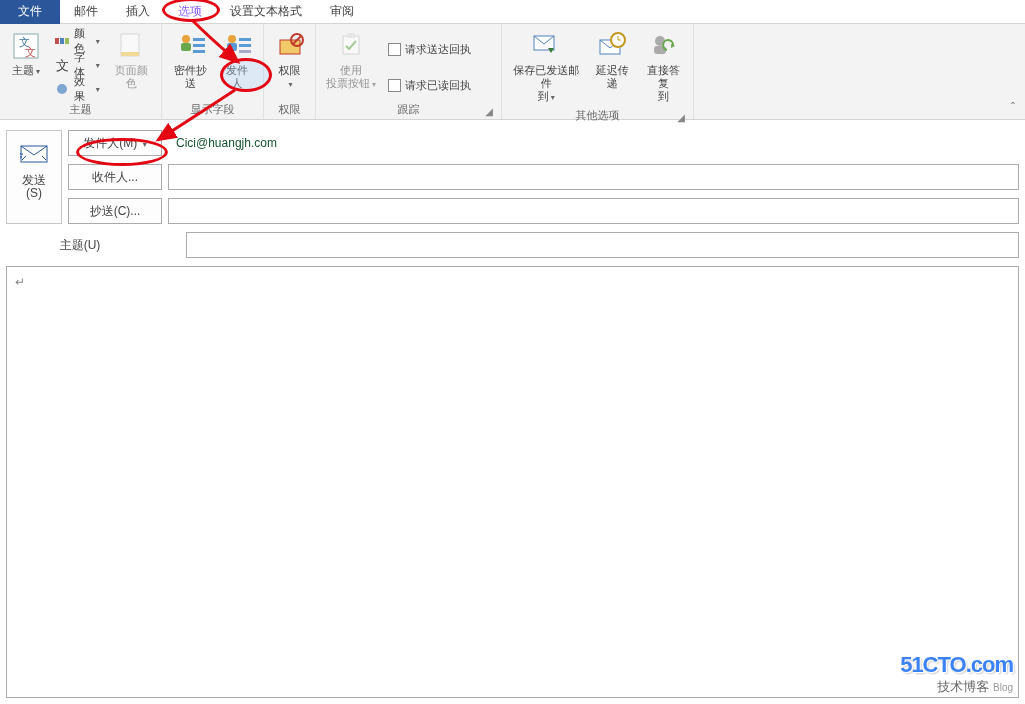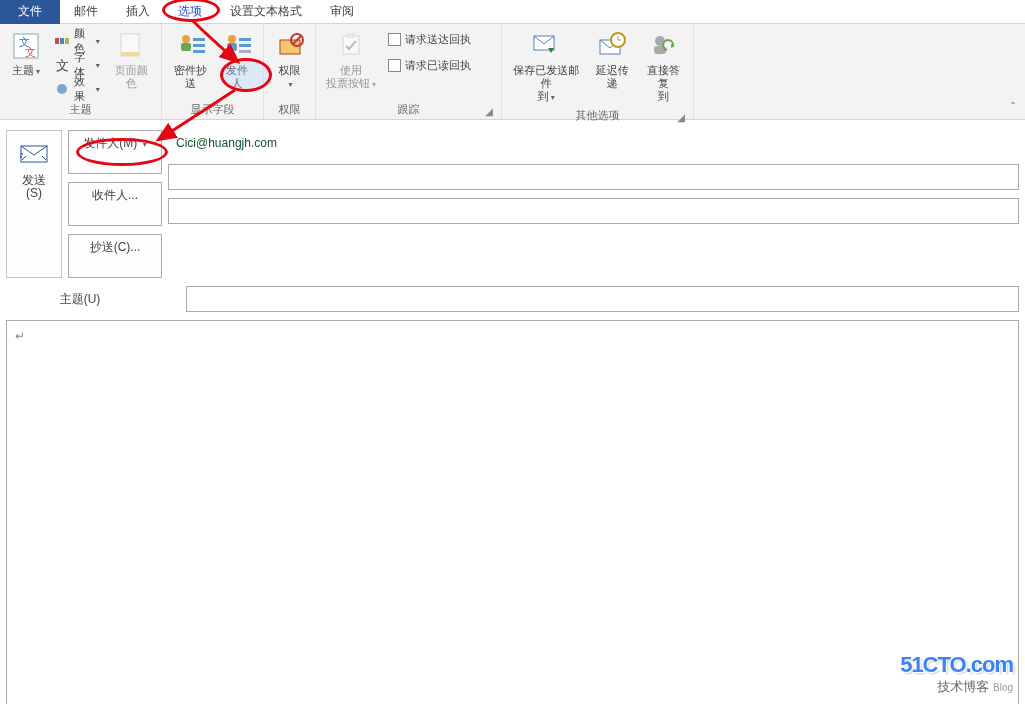--- a/index.html
+++ b/index.html
@@ -2,21 +2,21 @@
 <html><head>
   <meta charset="utf-8">
   <style>
     * { margin: 0; padding: 0; box-sizing: border-box; font-family: "Microsoft YaHei", "Segoe UI", sans-serif; }
     body { background: #fff; font-size: 12px; color: #444; width: 1025px; height: 704px; overflow: hidden; position: relative; }
     
     
     .tabs-bar { display: flex; align-items: center; height: 24px; background: #fff; border-bottom: 1px solid #d4d4d4; position: relative; }
     .tab { padding: 4px 14px; font-size: 12px; cursor: pointer; color: #404040; position: relative; }
     .tab.file { background: #2b579a; color: #fff; padding: 6px 18px; }
-    .tab.active { color: #1d4ed8; }
+    .tab.active { color: #8b5cf6; }
     
     
     .ribbon { display: flex; background: #f3f3f3; border-bottom: 1px solid #d4d4d4; height: 96px; position: relative; }
     .ribbon-group { border-right: 1px solid #e1e1e1; padding: 4px 6px 2px 6px; display: flex; flex-direction: column; justify-content: space-between; }
     .ribbon-group-content { display: flex; align-items: flex-start; flex: 1; gap: 4px; }
     .ribbon-group-label { text-align: center; font-size: 11px; color: #666; padding-top: 2px; position: relative; }
     .ribbon-group-label .launcher { position: absolute; right: 2px; bottom: 0; font-size: 10px; color: #888; }
     
     .big-btn { display: flex; flex-direction: column; align-items: center; padding: 2px 4px; cursor: pointer; gap: 2px; }
     .big-btn .ic { width: 32px; height: 32px; display: flex; align-items: center; justify-content: center; }
@@ -28,21 +28,21 @@
     
     .collapse-caret { position: absolute; right: 10px; bottom: 4px; font-size: 12px; color: #777; cursor: pointer; }
     
     
     .compose { display: flex; padding: 10px 6px 6px 6px; gap: 6px; }
     .send-col { width: 56px; display: flex; flex-direction: column; align-items: center; border: 1px solid #c6c6c6; padding: 14px 2px; gap: 6px; background: #fdfdfd; }
     .send-col .env-ic { font-size: 18px; color: #2b579a; }
     .send-col .send-lbl { font-size: 12px; text-align: center; line-height: 13px; }
     
     .fields-col { flex: 0 0 94px; display: flex; flex-direction: column; gap: 8px; }
-    .field-btn { border: 1px solid #ababab; background: #fdfdfd; padding: 4px 6px; font-size: 12px; text-align: center; cursor: pointer; height: 44px; line-height: 16px; }
+    .field-btn { border: 1px solid #ababab; background: #fdfdfd; padding: 4px 6px; font-size: 12px; text-align: center; cursor: pointer; height: 26px; line-height: 16px; }
     
     .values-col { flex: 1; display: flex; flex-direction: column; gap: 8px; }
     .val-row { height: 26px; display: flex; align-items: center; }
     .val-text { padding-left: 8px; font-size: 12px; color: #14532d; }
     .val-input { flex: 1; height: 26px; border: 1px solid #ababab; padding: 2px 6px; background: #fff; font-size: 12px; outline: none; }
     
     .subject-row { display: flex; align-items: center; padding: 2px 6px 8px 6px; gap: 24px; }
     .subject-label { width: 156px; text-align: center; font-size: 12px; padding-right: 8px; }
     .subject-input { flex: 1; height: 26px; border: 1px solid #ababab; padding: 2px 6px; font-size: 12px; outline: none; }
     
@@ -189,21 +189,21 @@
         <span class="ic">
             <svg width="32" height="32">
               <rect x="8" y="6" width="16" height="18" fill="#fff" stroke="#bbb"></rect>
               <rect x="12" y="3" width="8" height="5" fill="#ddd"></rect>
               <path d="M11 16 l3 3 l7 -8" stroke="#6aa84f" stroke-width="2" fill="none"></path>
             </svg>
           </span>
         <span class="lbl"><span style="white-space:pre-line">使用
 投票按钮</span><span class="dd">▾</span></span>
       </div>
-      <div class="small-row" style="margin-top:0;gap:4px">
+      <div class="small-row" style="margin-top:10px;gap:14px">
         <div class="small-btn">
           <span class="chk"></span>
           <span>请求送达回执</span>
         </div>
         <div class="small-btn">
           <span class="chk"></span>
           <span>请求已读回执</span>
         </div>
       </div>
     </div>

